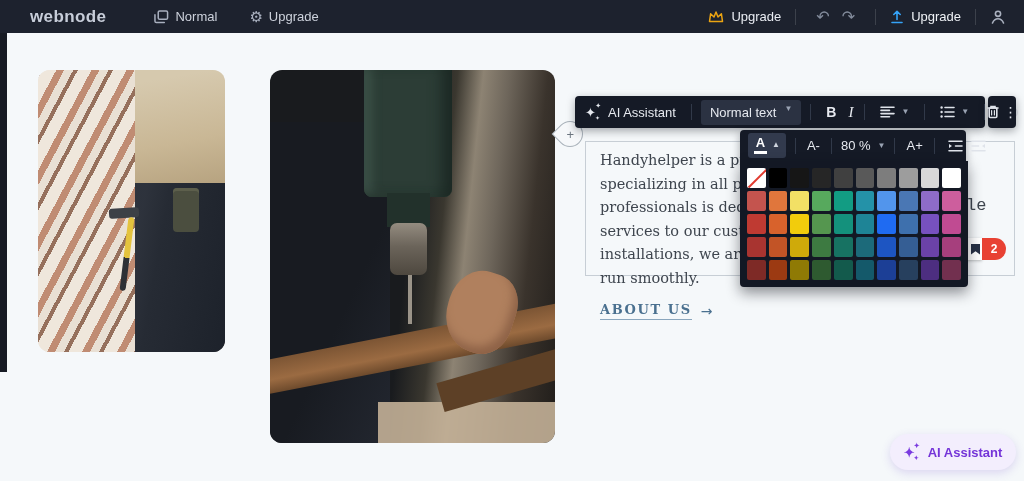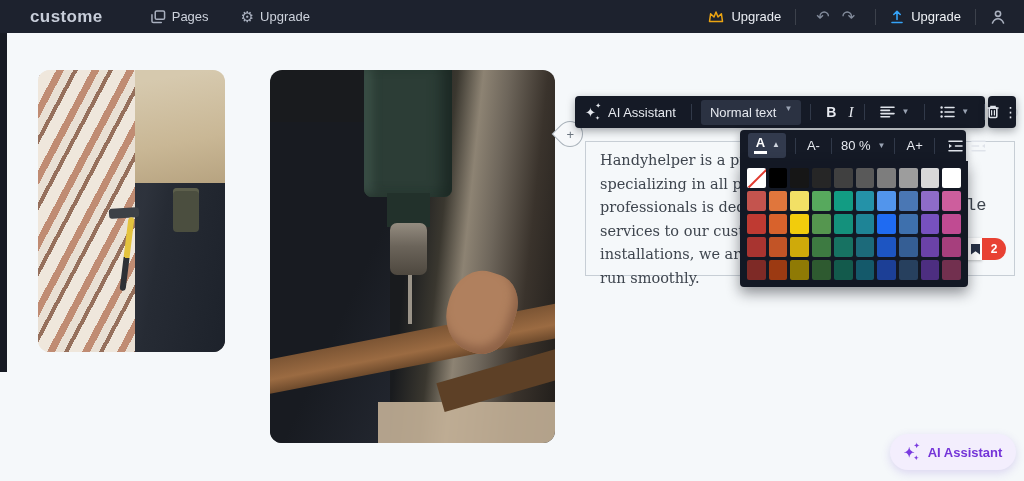--- a/index.html
+++ b/index.html
@@ -146,28 +146,28 @@
              gap:8px; color:#7434d8; font-size:13px; font-weight:700;
              box-shadow:0 3px 10px rgba(100,60,200,.18); }
   .ai-pill .sparkle .s1, .ai-pill .sparkle .s2, .ai-pill .sparkle .s3 { color:#7a3be0; }
 </style>
 </head>
 <body>
 
 <div class="stage">
 
   <div class="topbar">
-    <div class="logo">custome</div>
+    <div class="logo">webnode</div>
 
     <div class="nav-item">
       <svg width="15" height="14" viewBox="0 0 16 15">
         <rect x="4.5" y="1" width="10" height="9" rx="1.5" class="icon-stroke" style="stroke:#a9b0bf"></rect>
         <path d="M11 13.5H2.5A1.5 1.5 0 0 1 1 12V5" class="icon-stroke" style="stroke:#a9b0bf"></path>
       </svg>
-      <span>Pages</span>
+      <span>Normal</span>
     </div>
 
     <div class="nav-item">
       <span class="gear">⚙</span>
       <span>Upgrade</span>
     </div>
 
     <div class="topbar-right">
       <div class="upgrade">
         <svg width="16" height="13" viewBox="0 0 16 13">
@@ -225,20 +225,24 @@
   <div class="paragraph">
       <div class="tline">Handyhelper is a prem</div>
       <div class="tline">specializing in all plum</div>
       <div class="tline">professionals is dedica</div>
       <div class="tline">services to our custome</div>
       <div class="tline">installations, we are he</div>
       <div class="tline">run smoothly.</div>
     </div>
   <div class="line3-tail">le</div>
 
+  <div class="about">
+    <span class="lbl">ABOUT US</span>
+    <span class="arr">→</span>
+  </div>
 
   <div class="plus-bubble">
     <span>+</span>
   </div>
 
   <div class="notif">
     <div class="notif-white">
       <div class="notif-flag"></div>
     </div>
     <div class="notif-red">2</div>

